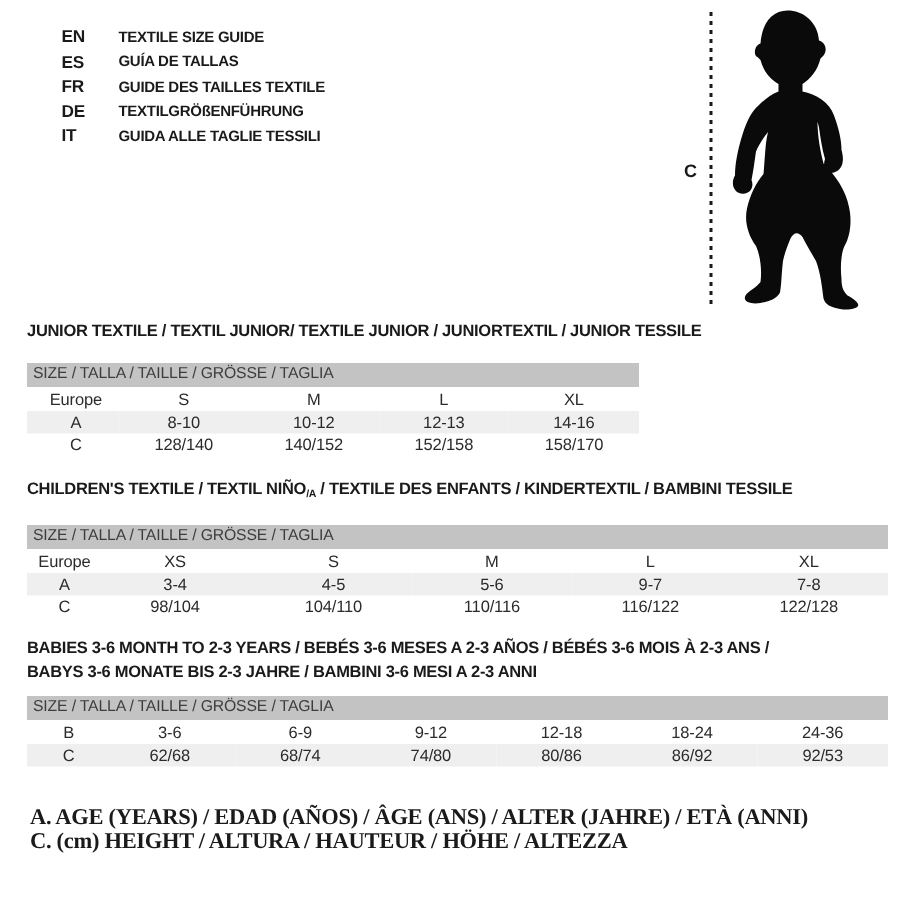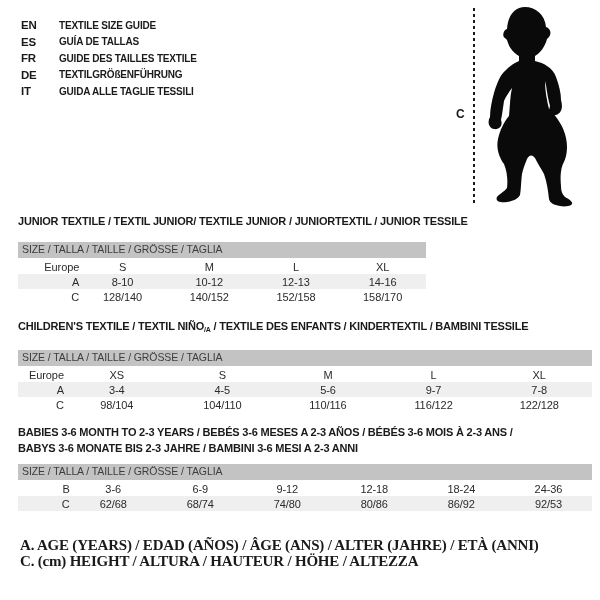--- a/index.html
+++ b/index.html
@@ -3,42 +3,42 @@
 <meta charset="utf-8">
 <style>
   html,body{margin:0;padding:0;background:#fff;}
   #canvas{
     position:relative;width:600px;height:600px;background:#fff;overflow:hidden;
     font-family:"Liberation Sans","DejaVu Sans",sans-serif;color:#1a1a1a;
   }
   
   .lang-list{position:absolute;left:21px;top:17px;}
   .lang-row{display:flex;height:16.5px;align-items:center;}
-  .lang-code{width:38px;font-size:11.5px;font-weight:bold;letter-spacing:-0.2px;}
+  .lang-code{width:38px;font-size:11.5px;font-weight:bold;letter-spacing:-0.2px;margin-left:20px;}
   .lang-label{font-size:10px;font-weight:bold;letter-spacing:-0.2px;white-space:nowrap;}
   
   .dashed-line{
     position:absolute;left:473px;top:8px;width:2px;height:198px;
     background:repeating-linear-gradient(to bottom,#1a1a1a 0 3px,transparent 3px 6px);
   }
   .c-label{position:absolute;left:456px;top:107px;font-size:12px;font-weight:bold;}
   .silhouette{position:absolute;left:481px;top:5px;}
   
   .sec{position:absolute;left:18px;}
   .sec1{top:215px;width:408px;}
   .sec2{top:320px;width:574px;}
   .sec3{top:426px;width:574px;}
   .tbl-title{font-size:11px;font-weight:bold;letter-spacing:-0.2px;white-space:nowrap;line-height:13px;}
   .tbl-title .subscr{font-size:7px;vertical-align:-2px;}
   .gap14{height:14px;}
   .gap9{height:9px;}
   .size-bar{height:16px;line-height:14px;background:#c3c3c3;color:#3d3d3d;font-size:10.5px;padding-left:4px;letter-spacing:-0.1px;}
   table.size-tbl{width:100%;border-collapse:collapse;table-layout:fixed;margin-top:1px;}
   table.size-tbl td{height:15px;padding:0;text-align:center;font-size:11px;color:#2b2b2b;letter-spacing:-0.1px;}
-  table.size-tbl td.lbl{text-align:right;padding-left:4px;}
+  table.size-tbl td.lbl{text-align:center;padding-left:4px;}
   tr.shaded td{background:#efefef;}
   
   .notes{position:absolute;left:20px;top:537px;}
   .note-line{font-size:15px;font-weight:bold;letter-spacing:-0.2px;line-height:16.2px;white-space:nowrap;font-family:Liberation Serif, serif;}
 </style>
 </head>
 <body>
 
 <div id="canvas">
 

